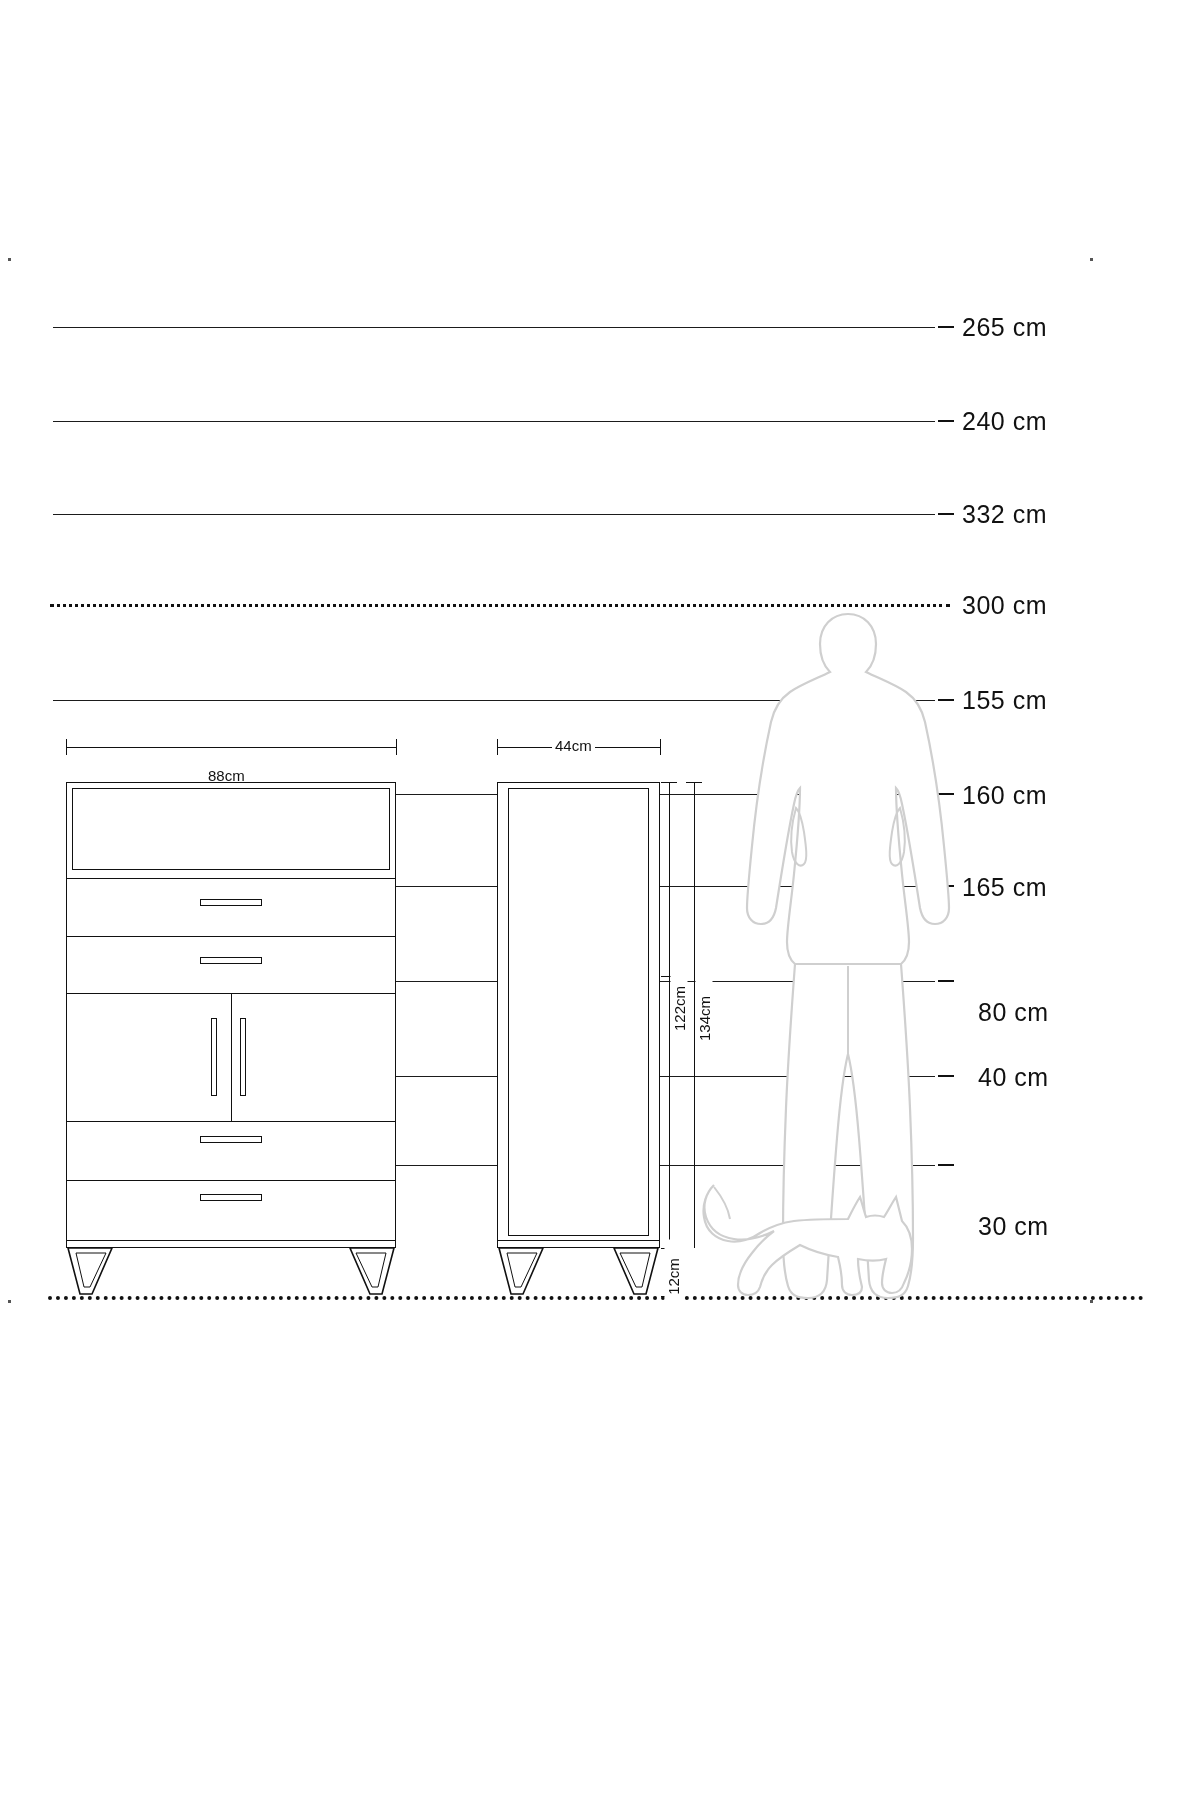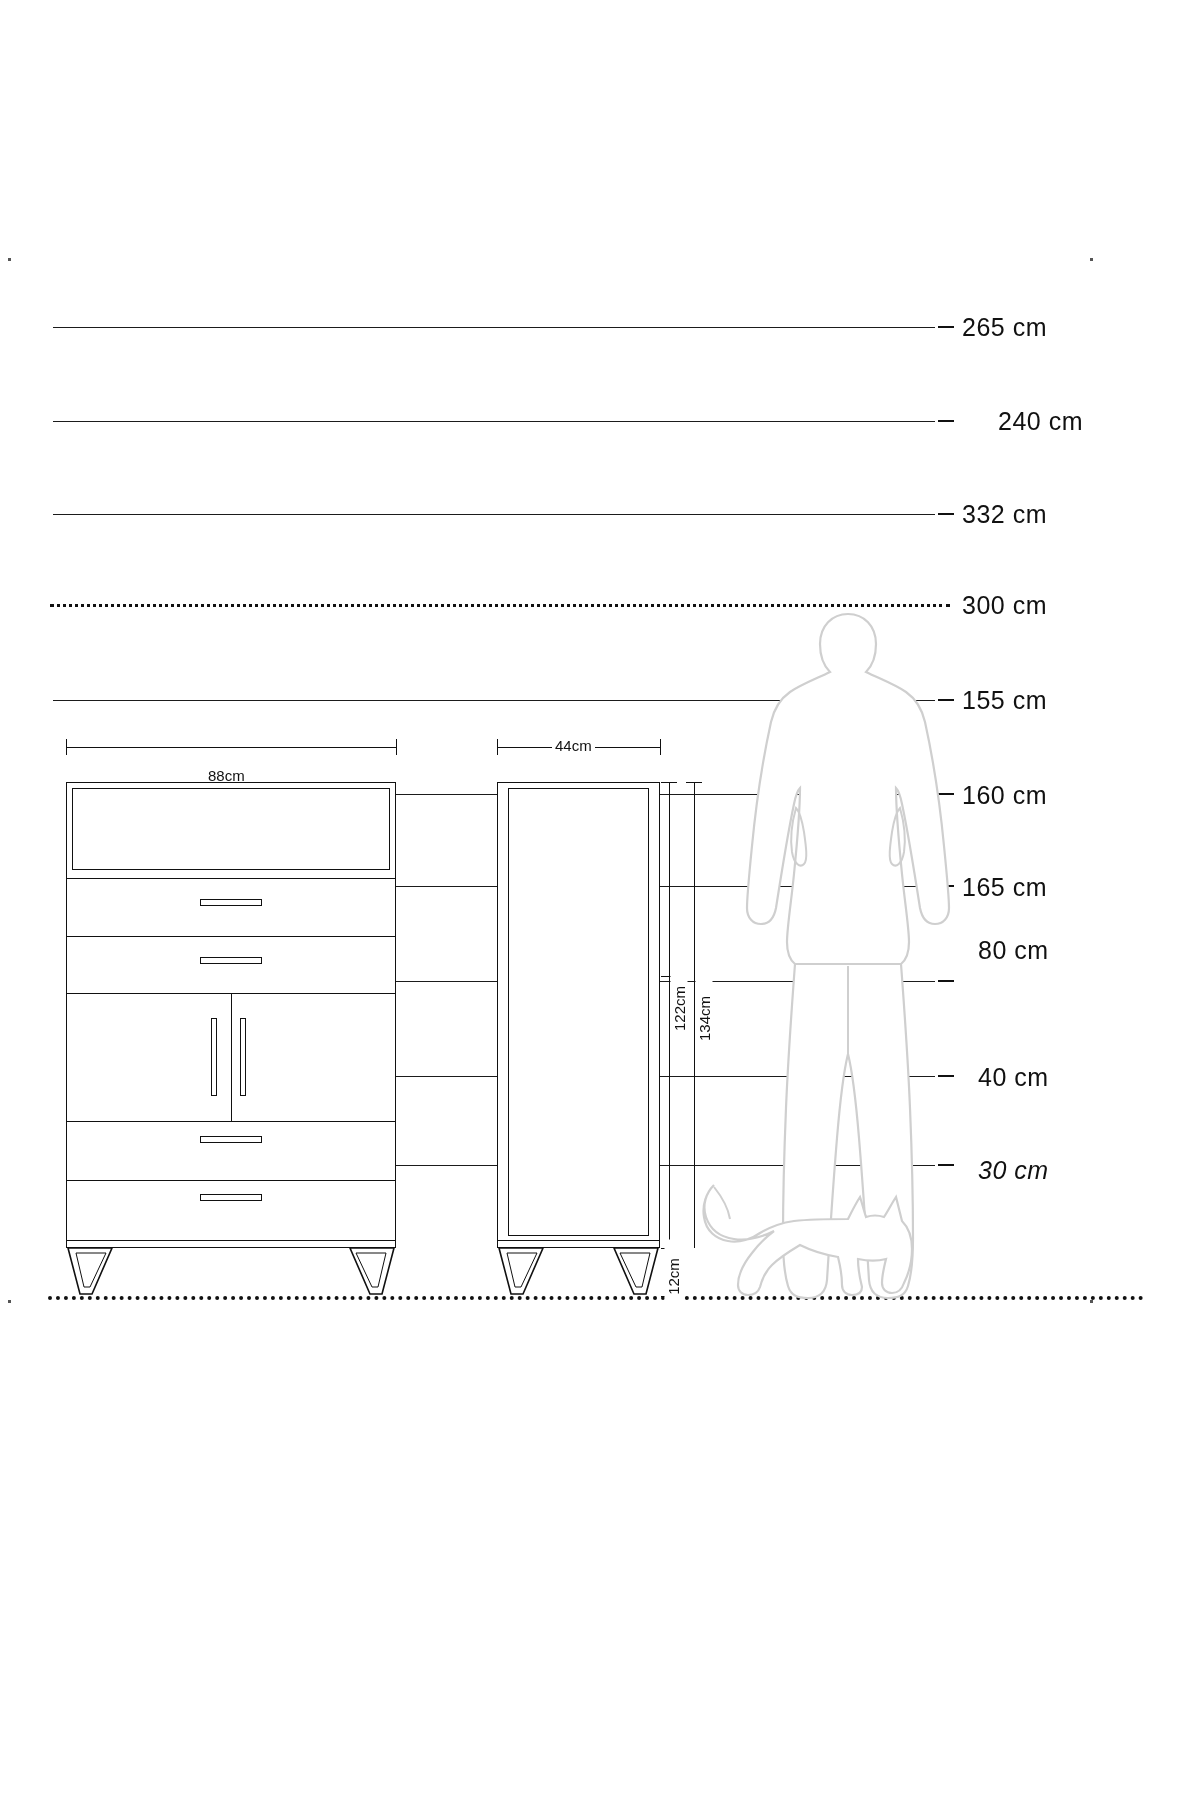--- a/index.html
+++ b/index.html
@@ -125,21 +125,21 @@
   <div class="corner-dot" style="left:1090px; top:258px;"></div>
   <div class="corner-dot" style="left:8px; top:1300px;"></div>
   <div class="corner-dot" style="left:1090px; top:1300px;"></div>
 
   <div class="scale-line" style="left:53px; top:327px; width:882px;"></div>
   <div class="scale-tick" style="left:938px; top:326px;"></div>
   <div class="scale-label" style="left:962px; top:313px;">265 cm</div>
 
   <div class="scale-line" style="left:53px; top:421px; width:882px;"></div>
   <div class="scale-tick" style="left:938px; top:420px;"></div>
-  <div class="scale-label" style="left:962px; top:407px;margin-left:36px;">240 cm</div>
+  <div class="scale-label" style="left:962px; top:407px;">240 cm</div>
 
   <div class="scale-line" style="left:53px; top:514px; width:882px;"></div>
   <div class="scale-tick" style="left:938px; top:513px;"></div>
   <div class="scale-label" style="left:962px; top:500px;">332 cm</div>
 
   <div class="scale-line dashed" style="left:50px; top:604px; width:900px;"></div>
   <div class="scale-label" style="left:962px; top:591px;">300 cm</div>
 
   <div class="scale-line" style="left:53px; top:700px; width:882px;"></div>
   <div class="scale-tick" style="left:938px; top:699px;"></div>
@@ -148,29 +148,29 @@
   <div class="scale-line" style="left:396px; top:794px; width:539px;"></div>
   <div class="scale-tick" style="left:938px; top:793px;"></div>
   <div class="scale-label" style="left:962px; top:781px;">160 cm</div>
 
   <div class="scale-line" style="left:396px; top:886px; width:539px;"></div>
   <div class="scale-tick" style="left:938px; top:885px;"></div>
   <div class="scale-label" style="left:962px; top:873px;">165 cm</div>
 
   <div class="scale-line" style="left:396px; top:981px; width:539px;"></div>
   <div class="scale-tick" style="left:938px; top:980px;"></div>
-  <div class="scale-label" style="left:978px; top:936px;">80 cm</div>
+  <div class="scale-label" style="left:978px; top:998px;">80 cm</div>
 
   <div class="scale-line" style="left:396px; top:1076px; width:539px;"></div>
   <div class="scale-tick" style="left:938px; top:1075px;"></div>
   <div class="scale-label" style="left:978px; top:1063px;">40 cm</div>
 
   <div class="scale-line" style="left:396px; top:1165px; width:539px;"></div>
   <div class="scale-tick" style="left:938px; top:1164px;"></div>
-  <div class="scale-label" style="left:978px; top:1156px;font-style:italic;">30 cm</div>
+  <div class="scale-label" style="left:978px; top:1212px;">30 cm</div>
 
   <div class="floor-line" style="top:1296px;"></div>
 
   <div class="dim-h" style="left:66px; top:747px; width:330px;"></div>
   <div class="dim-cap" style="left:66px; top:739px; height:16px;"></div>
   <div class="dim-cap" style="left:396px; top:739px; height:16px;"></div>
   <div class="dim-text" style="left:205px; top:737px;margin-top:30px;">88cm</div>
 
   <div class="dim-h" style="left:497px; top:747px; width:163px;"></div>
   <div class="dim-cap" style="left:497px; top:739px; height:16px;"></div>

